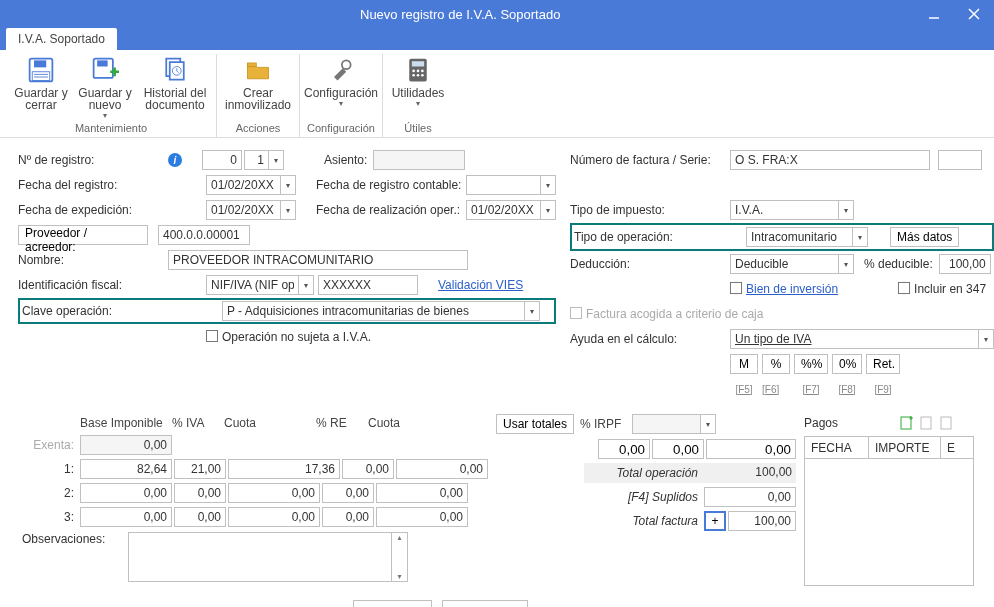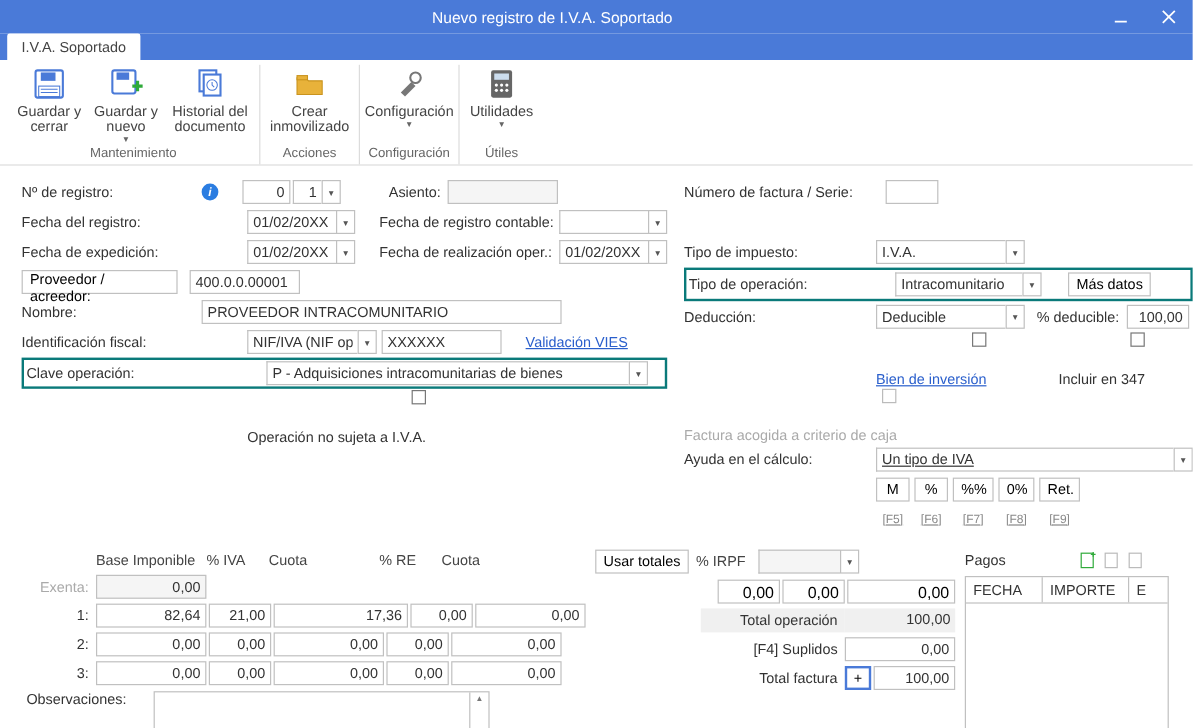--- a/index.html
+++ b/index.html
@@ -43,36 +43,36 @@
   .row{display:flex;align-items:center;min-height:24px;margin-bottom:1px;}
   .lbl{width:150px;}
   input[type=text],.inp{height:20px;border:1px solid var(--border);background:#fff;padding:0 4px;font:inherit;color:#333;}
   .inp.ro{background:#f5f5f5;}
   .combo{display:inline-flex;align-items:stretch;height:20px;}
   .combo input{border-right:none;}
   .combo .dd{width:16px;border:1px solid var(--border);display:flex;align-items:center;justify-content:center;font-size:8px;color:#555;cursor:pointer;background:#fff;}
   .btn{height:22px;border:1px solid var(--border);background:#fff;padding:0 10px;font:inherit;cursor:pointer;}
   .btn.small{height:20px;padding:0 6px;}
   .link{color:var(--link);text-decoration:underline;cursor:pointer;}
-  .chk{display:inline-flex;align-items:flex-end;gap:20px;flex-direction:column;}
+  .chk{display:inline-flex;align-items:flex-start;gap:4px;}
   .chk .box{width:12px;height:12px;border:1px solid #777;}
   .highlight-teal{border:2px solid var(--teal-dark);gap:16px;}
   .highlight-blue{border:2px solid var(--blue);}
   .info-icon{width:14px;height:14px;border-radius:50%;background:#2b7de1;color:#fff;display:inline-flex;align-items:center;justify-content:center;font-size:10px;font-weight:bold;font-style:italic;margin-right:20px;}
   
   .tax-area{margin-top:12px;}
   .tax-hdr{display:flex;align-items:center;}
   .hcell{color:#444;font-size:12px;padding:2px 0;}
   .tax-row{display:flex;align-items:center;height:22px;margin-top:2px;}
   .rlab{width:62px;text-align:right;padding-right:6px;}
   .num{text-align:right;padding-right:4px;}
   .irp-inp{height:20px;border:1px solid var(--border);background:#fff;}
   
   .tot-row{display:flex;align-items:center;height:22px;margin-top:2px;justify-content:flex-end;}
-  .tot-lbl{width:120px;text-align:right;padding-right:6px;}
+  .tot-lbl{width:120px;text-align:right;padding-right:6px;font-style:italic;}
   .tot-val{width:92px;text-align:right;padding-right:4px;height:20px;line-height:18px;}
   .shade{background:#f0f0f0;}
   
   .pagos{border:1px solid var(--border);width:170px;height:150px;}
   .pagos-hdr{display:flex;border-bottom:1px solid var(--border);height:22px;align-items:center;}
   .pagos-hdr div{padding:0 6px;border-right:1px solid var(--border);height:100%;display:flex;align-items:center;font-size:12px;}
   .pagos-hdr div:last-child{border-right:none;}
   .pagos-icons{display:flex;gap:2px;align-items:center;}
   .pagos-icons .pi{width:18px;height:18px;border:1px solid transparent;display:flex;align-items:center;justify-content:center;cursor:pointer;}
   
@@ -256,20 +256,21 @@
         <label class="chk">
             <span class="box"></span>
             <span>Operación no sujeta a I.V.A.</span>
           </label>
       </div>
     </div>
 
     <div class="col-right">
       <div class="row">
         <span class="lbl" style="width:160px">Número de factura / Serie:</span>
+        <input class="inp" style="width: 200px;" value="O S. FRA:X">
         <input class="inp" style="width: 44px; margin-left: 8px;">
       </div>
       <div class="row" style="height:24px"></div>
       <div class="row">
         <span class="lbl" style="width:160px">Tipo de impuesto:</span>
         <div class="combo">
             <input class="inp" style="width: 108px;" value="I.V.A.">
             <div class="dd">▾</div>
           </div>
       </div>
@@ -316,21 +317,21 @@
       </div>
       <div class="row" style="margin-left:160px;gap:4px">
         <button class="btn small" style="width:28px">M</button>
         <button class="btn small" style="width:28px">%</button>
         <button class="btn small" style="width:34px">%%</button>
         <button class="btn small" style="width:30px">0%</button>
         <button class="btn small" style="width:34px">Ret.</button>
       </div>
       <div class="row" style="margin-left:160px;gap:4px">
         <span class="sc" style="width:28px;text-align:center">[F5]</span>
-        <span class="sc" style="width:28px;text-align:center">[F6]</span>
+        <span class="sc" style="width:28px;">[F6]</span>
         <span class="sc" style="width:34px;text-align:center">[F7]</span>
         <span class="sc" style="width:30px;text-align:center">[F8]</span>
         <span class="sc" style="width:34px;text-align:center">[F9]</span>
       </div>
     </div>
   </div>
 
   <div class="tax-area">
 
     <div style="display:flex;align-items:flex-start;gap:8px;">

